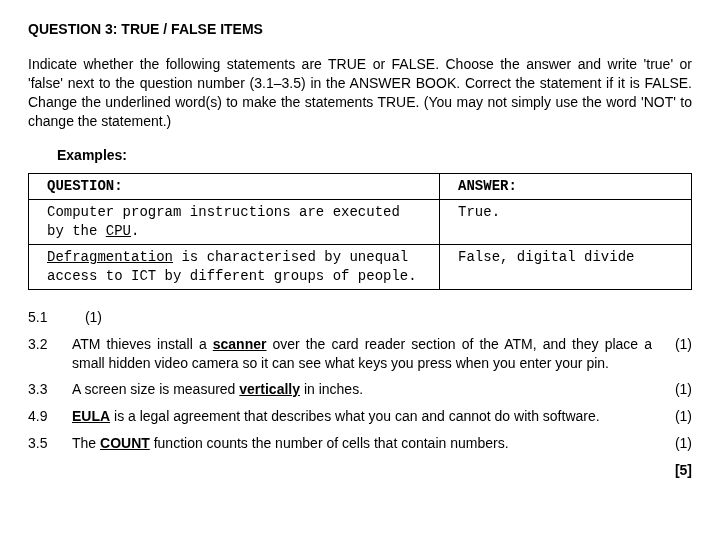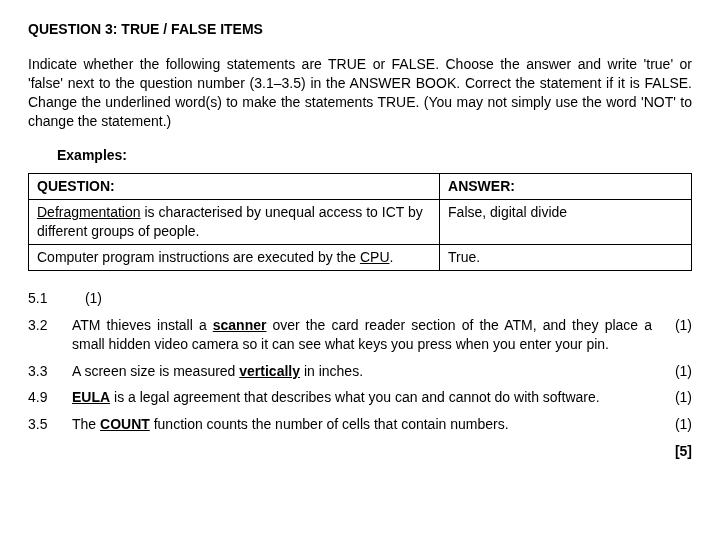--- a/index.html
+++ b/index.html
@@ -29,25 +29,26 @@
     margin-bottom: 8px;
     margin-left: 29px;
   }
   table.examples {
     width: 100%;
     border-collapse: collapse;
     margin-bottom: 18px;
   }
   table.examples th, table.examples td {
     border: 1px solid #000;
-    padding: 3px 8px;
+    padding: 3px 18px;
     text-align: left;
     vertical-align: top;
     font-size: 14px;
     font-weight: normal;
+    font-family: Liberation Mono, monospace;
   }
   table.examples th {
     font-weight: bold;
   }
   .u { text-decoration: underline; }
   .bu { text-decoration: underline; font-weight: bold; }
 
   .q-row {
     display: flex;
     align-items: flex-start;
@@ -83,29 +84,29 @@
 <div class="examples-label">Examples:</div>
 
 <table class="examples">
   <tbody>
       <tr>
     <th style="width:62%">QUESTION:</th>
     <th>ANSWER:</th>
   </tr>
   <tr>
     <td>
+      <span>Computer program instructions are executed by the </span><span class="u">CPU</span><span>.</span>
+    </td>
+    <td>True.</td>
+  </tr>
+  <tr>
+    <td>
       <span class="u">Defragmentation</span><span> is characterised by unequal access to ICT by different groups of people.</span>
     </td>
     <td>False, digital divide</td>
-  </tr>
-  <tr>
-    <td>
-      <span>Computer program instructions are executed by the </span><span class="u">CPU</span><span>.</span>
-    </td>
-    <td>True.</td>
   </tr>
 </tbody>
   </table>
 
 <div class="q-row">
   <div class="q-num">5.1</div>
   <div class="q-marks">(1)</div>
 </div>
 
 <div class="q-row">

